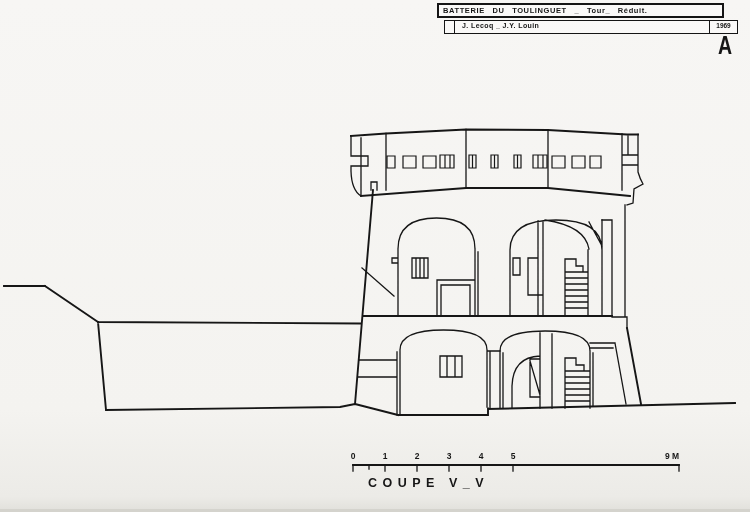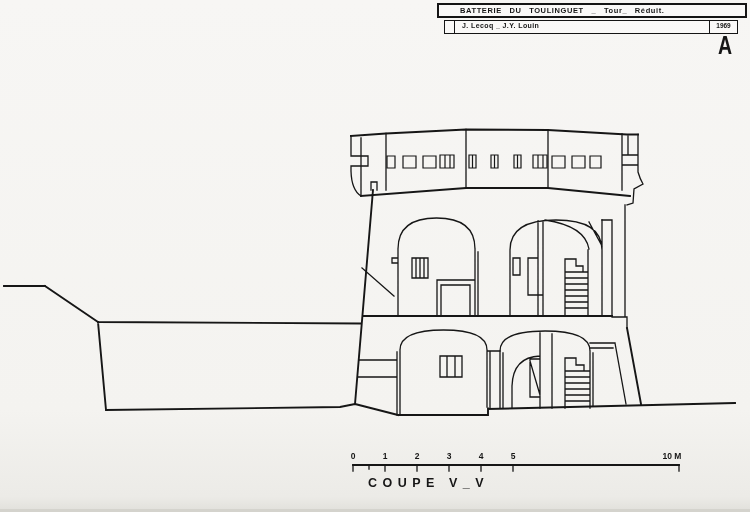--- a/index.html
+++ b/index.html
@@ -10,24 +10,24 @@
   }
   #sheet{
     position:relative;width:750px;height:512px;
     background:linear-gradient(180deg,#f7f6f4 0%,#f4f3f0 80%,#ecebe7 97%,#e0dfda 100%);
     color:#161616;
   }
   #sheet svg{position:absolute;left:0;top:0;}
   .abs{position:absolute;}
   
   .tb-row1{
-    left:437px;top:3px;width:310px;height:15px;
+    left:437px;top:3px;width:287px;height:15px;
     border:2px solid #151515;box-sizing:border-box;
     font-size:7.5px;font-weight:bold;letter-spacing:0.6px;word-spacing:5px;
-    line-height:11px;padding-left:21px;white-space:nowrap;
+    line-height:11px;padding-left:4px;white-space:nowrap;
     background:rgba(255,255,255,0.35);
   }
   .tb-row2{
     left:444px;top:20px;width:294px;height:14px;
     border:1.8px solid #151515;box-sizing:border-box;
     display:flex;align-items:stretch;background:rgba(255,255,255,0.35);
   }
   .tb-spacer{width:9px;border-right:1.8px solid #151515;}
   .tb-authors{flex:1;font-size:7px;font-weight:bold;letter-spacing:0.4px;line-height:10px;padding-left:7px;white-space:nowrap;}
   .tb-year{width:27px;border-left:1.8px solid #151515;font-size:6.5px;font-weight:bold;text-align:center;line-height:10px;}
@@ -144,18 +144,18 @@
     <div class="tb-year">1969</div>
   </div>
   <div class="abs plate-letter">A</div>
 
   <span class="tick-label" style="left:353px">0</span>
   <span class="tick-label" style="left:385px">1</span>
   <span class="tick-label" style="left:417px">2</span>
   <span class="tick-label" style="left:449px">3</span>
   <span class="tick-label" style="left:481px">4</span>
   <span class="tick-label" style="left:513px">5</span>
-  <span class="tick-label" style="left:672px">10 M</span>
+  <span class="tick-label" style="left:672px">9 M</span>
 
   <div class="abs caption">COUPE V_V</div>
 
   <div class="abs photo-edge"></div>
 </div>
 
 </body></html>

